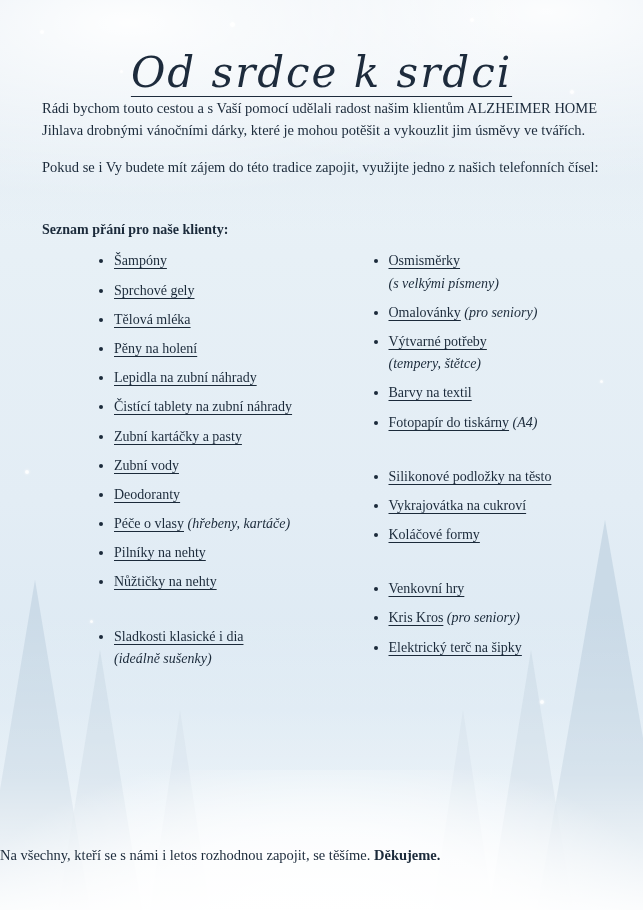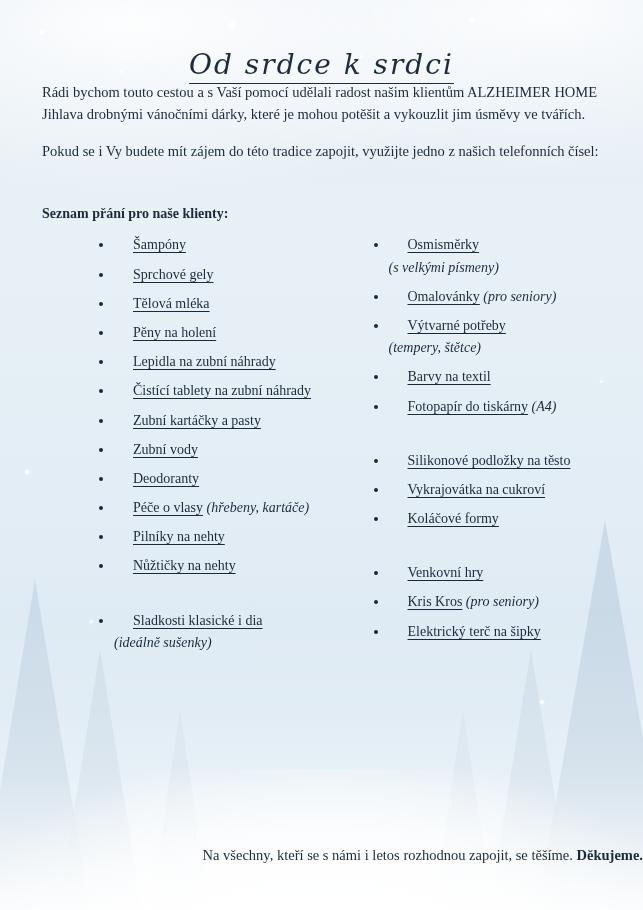--- a/index.html
+++ b/index.html
@@ -69,21 +69,21 @@
   .content {
     position: relative;
     z-index: 5;
     padding: 0 42px;
   }
 
   .title {
     text-align: center;
     font-family: "DejaVu Serif", serif;
     font-style: italic;
-    font-size: 28px;
+    font-size: 42px;
     letter-spacing: 2px;
     color: #1d2b3c;
     padding-top: 48px;
     text-decoration: underline;
     text-underline-offset: 9px;
     text-decoration-thickness: 1px;
   }
 
   p.para {
     font-size: 14.5px;
@@ -113,40 +113,39 @@
     padding-left: 22px;
   }
   ul.wish li {
     margin: 0 0 11px 0;
     font-size: 14px;
     line-height: 1.3;
   }
   .u {
     text-decoration: underline;
     text-underline-offset: 3px;
-    margin-left: 19px;
   }
   .note {
     font-style: italic;
   }
   .sub {
     display: block;
     font-style: italic;
     margin-top: 4px;
   }
   .spacer-li {
     list-style: none;
     height: 14px;
   }
 
   .footer {
     position: absolute;
     left: 0; right: 0;
     bottom: 46px;
-    text-align: right;
+    text-align: left;
     font-size: 14.5px;
     z-index: 6;
   }
   .footer b { font-weight: bold; }
 </style>
 </head>
 <body>
 
 <div class="page">
 

